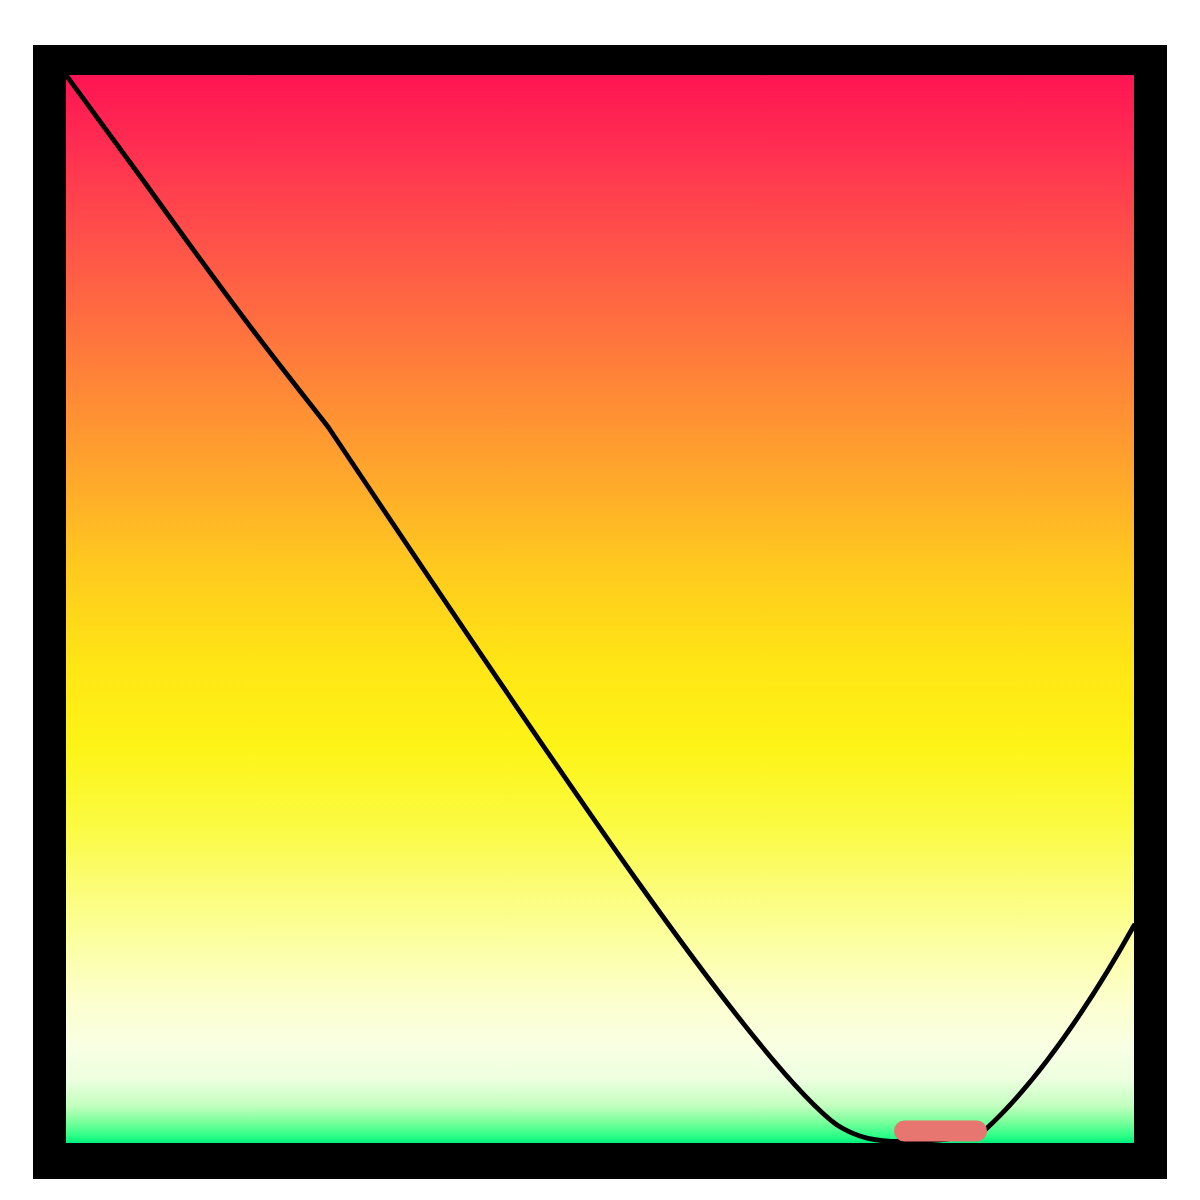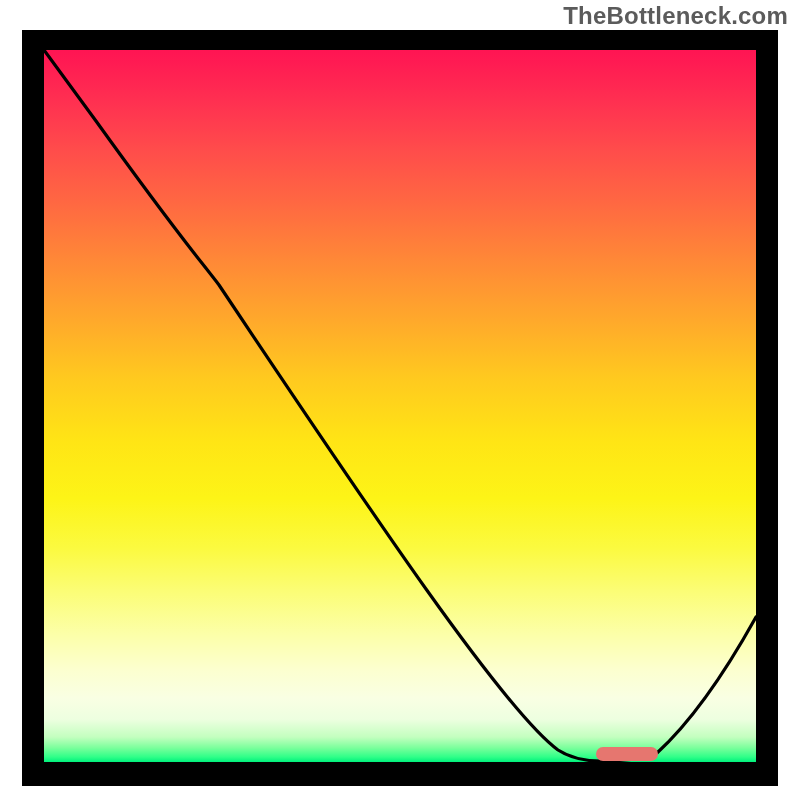--- a/index.html
+++ b/index.html
@@ -84,21 +84,20 @@
     background: #E6766F;
     border-radius: 8px;
   }
   svg { display:block; }
 </style>
 </head>
 <body>
 
 <div class="frame">
 
-  <div class="watermark">TheBottleneck.com</div>
 
   <div class="plot-outer"></div>
 
   <div class="plot-inner" style="left:44px; top:50px;">
     <div class="gradient"></div>
 
     <div class="marker" style="left:552px; top:697px; width:62px; height:14px;"></div>
 
     <svg class="curve" viewBox="0 0 712 712" preserveAspectRatio="none">
       <path fill="none" stroke="#000000" stroke-width="3.2" stroke-linecap="round" stroke-linejoin="round" d="M 0 0 L 52 71 C 131 181, 148 200, 175 235 C 330 467, 460 660, 514 700 C 528 709, 541 711, 556 711 C 576 711, 597 710, 613 703 C 660 660, 702 585, 712 567"></path>

